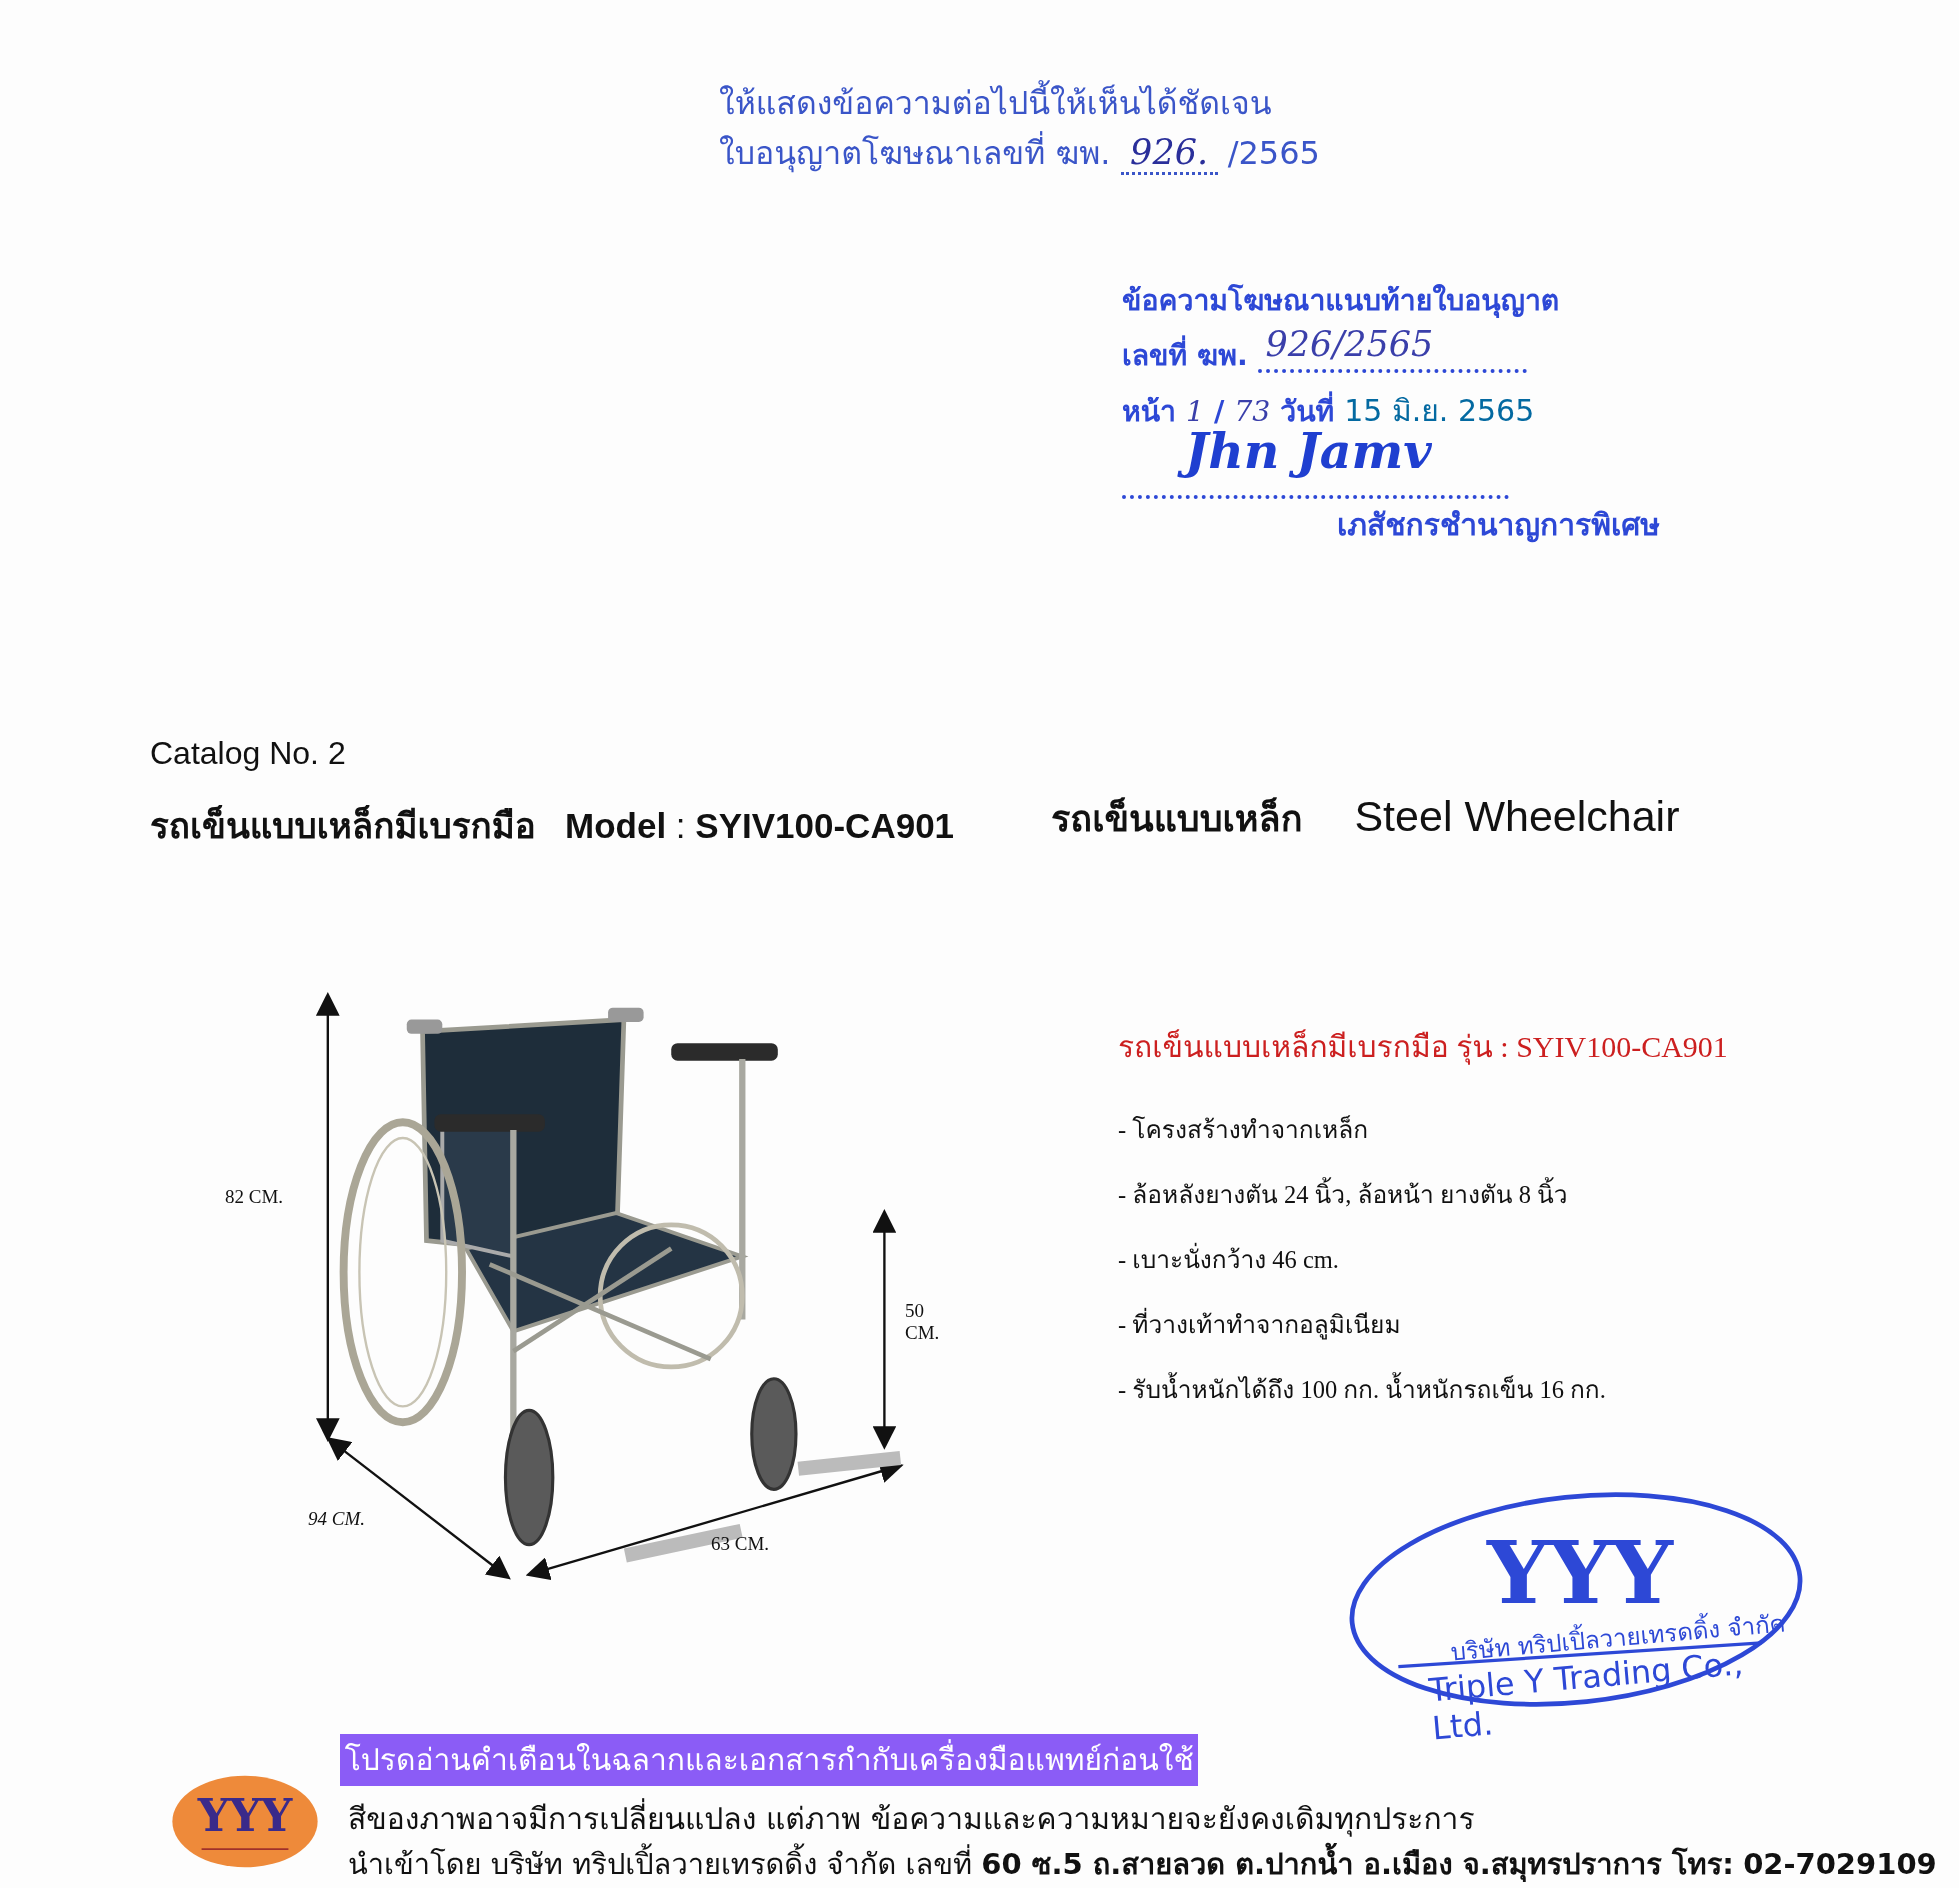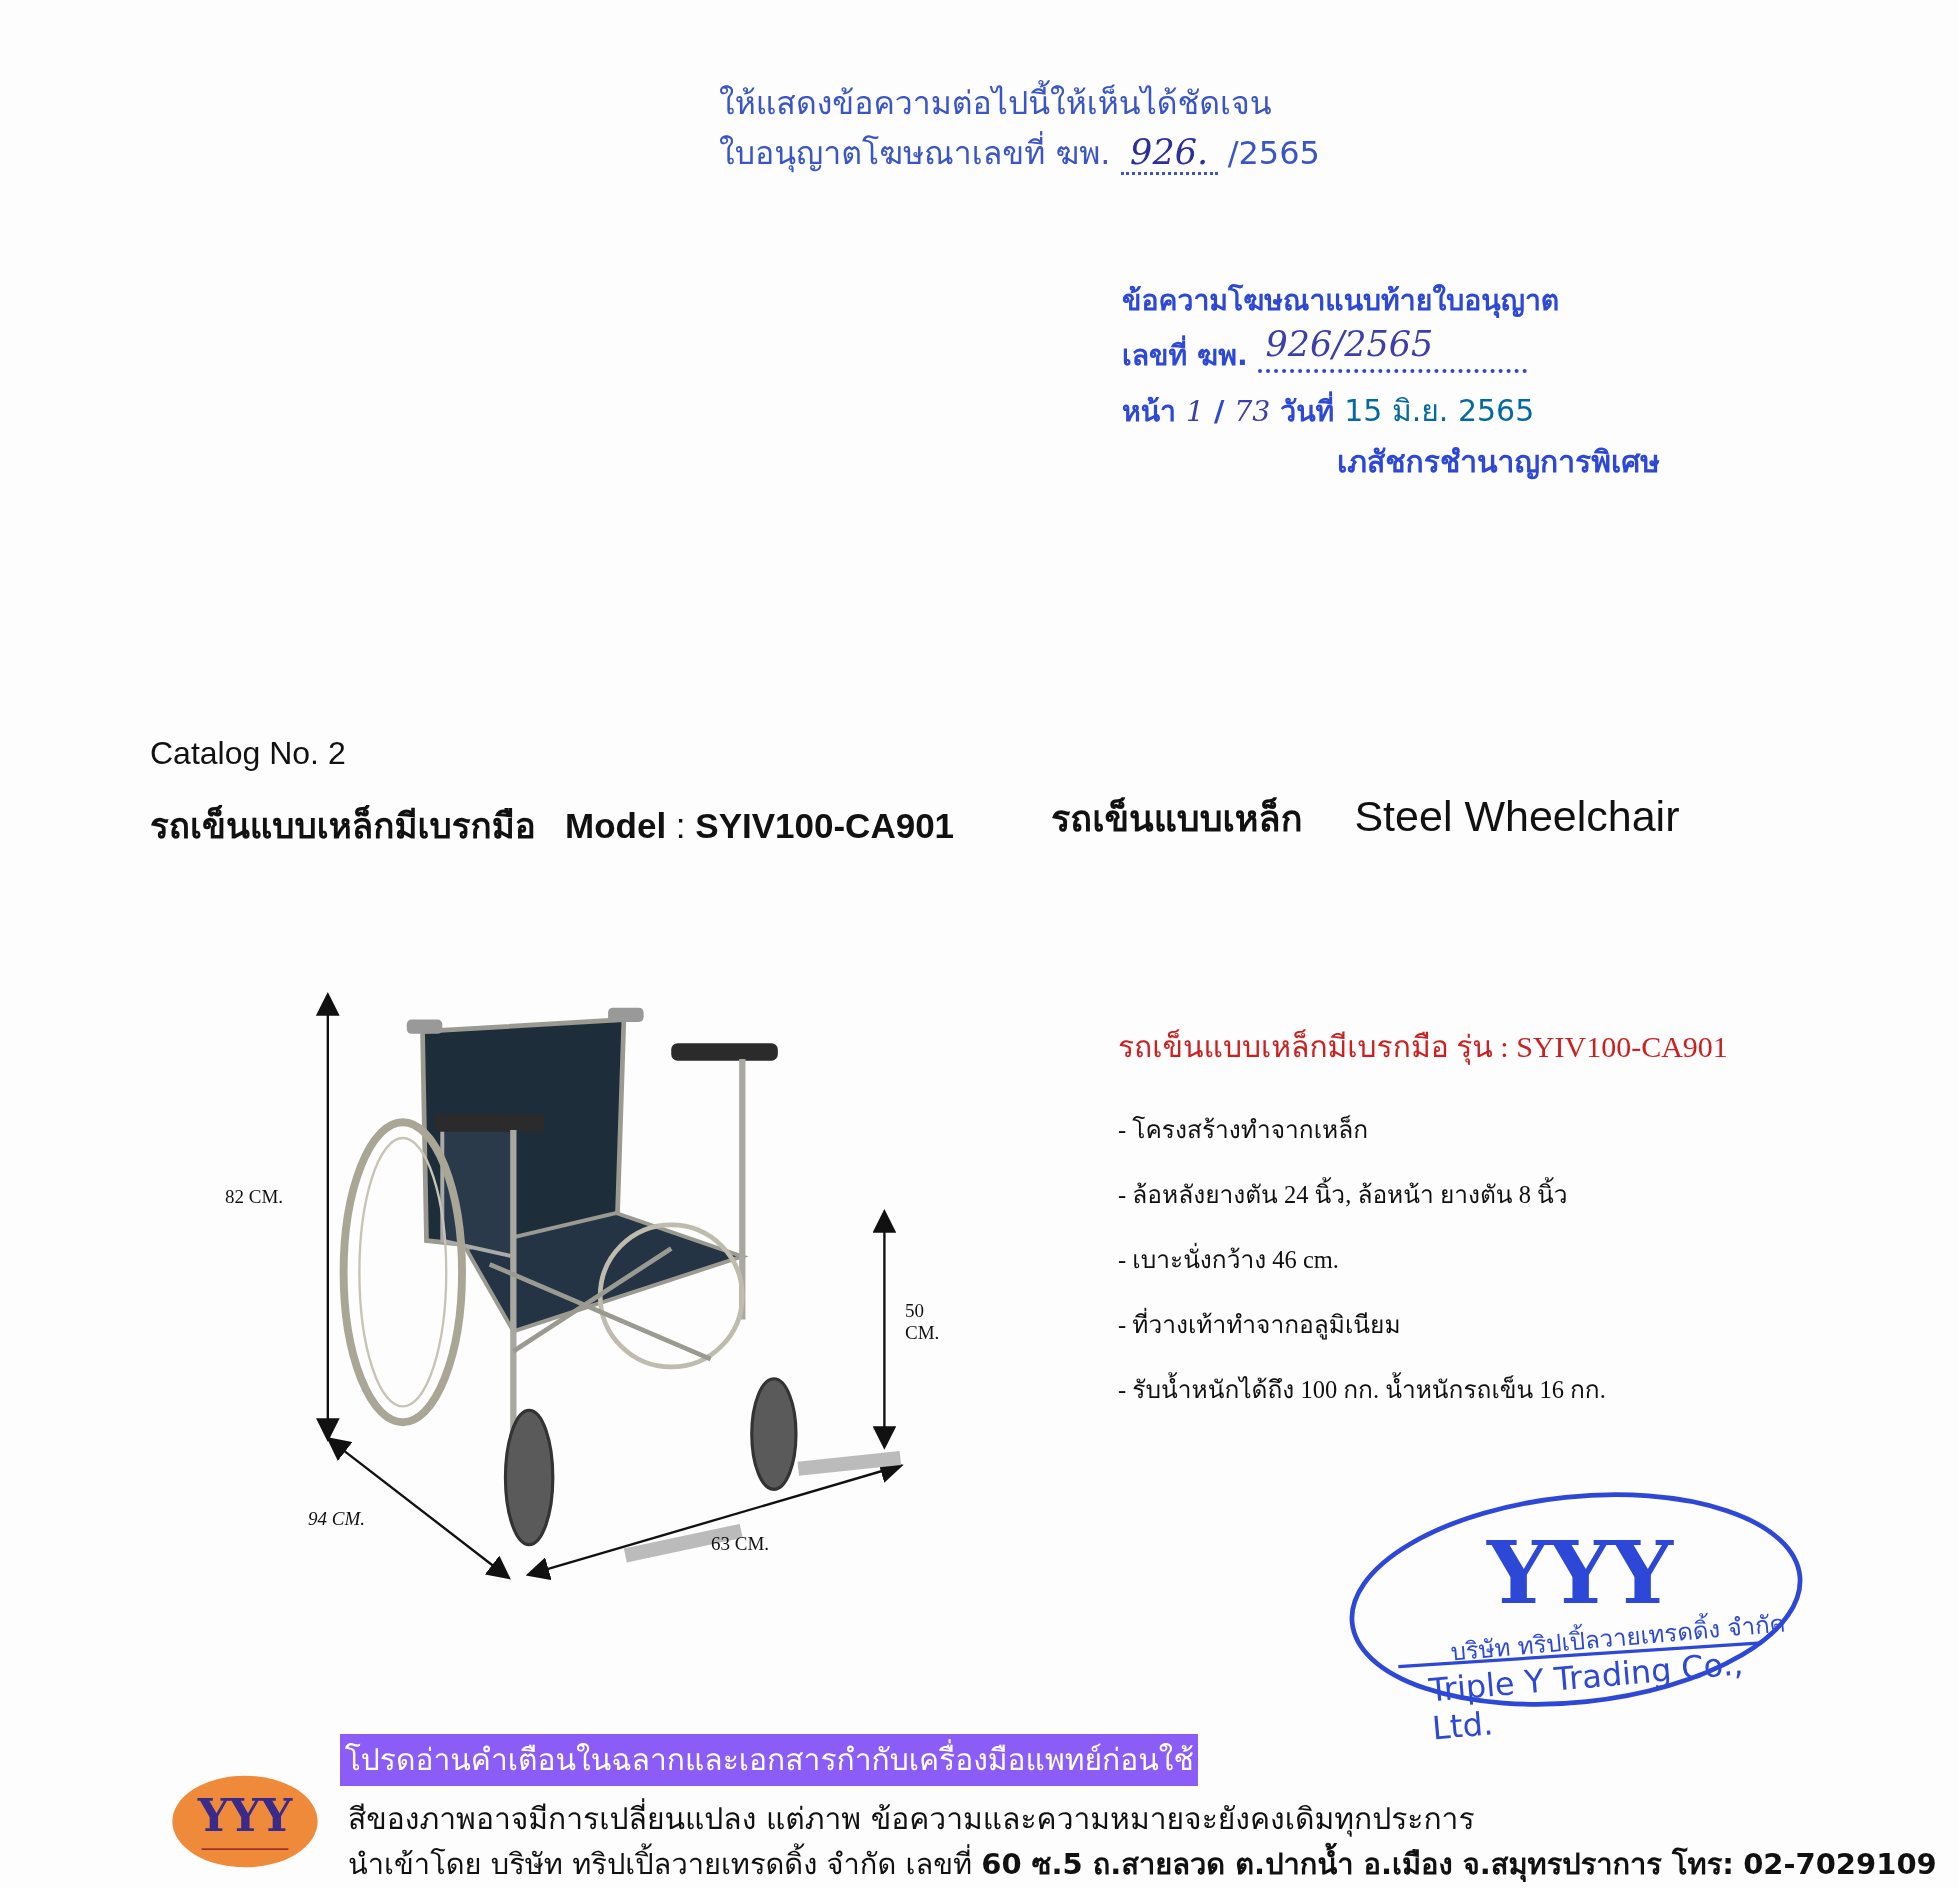--- a/index.html
+++ b/index.html
@@ -58,20 +58,24 @@
       <span class="hw" style="position:absolute;left:8px;top:-24px;">926/2565</span>
     </span>
   </div>
   <div class="row">
     <span>หน้า</span>
     <span class="hw" style="font-size:28.4px;">1</span>
     <span>/</span>
     <span class="hw" style="font-size:28.4px;">73</span>
     <span>วันที่</span>
     <span class="date">15 มิ.ย. 2565</span>
+  </div>
+  <div class="row" style="position:relative;height:63px;">
+    <span class="sig" style="position:absolute;left:63px;top:-14.2px;">Jhn Jamv</span>
+    <span class="dots" style="width:387px;position:absolute;left:0;top:28.4px;"></span>
   </div>
   <div class="center" style="margin-left:-47px;width:585px;text-align:right;">เภสัชกรชำนาญการพิเศษ</div>
 </div>
 
 <div id="catalog-no" class="abs">Catalog No. 2</div>
 <div id="title-row" class="abs">
   <span class="b">รถเข็นแบบเหล็กมีเบรกมือ</span>
   &nbsp;&nbsp;<span class="b">Model</span>
   <span>:</span>
   <span class="b">SYIV100-CA901</span>

